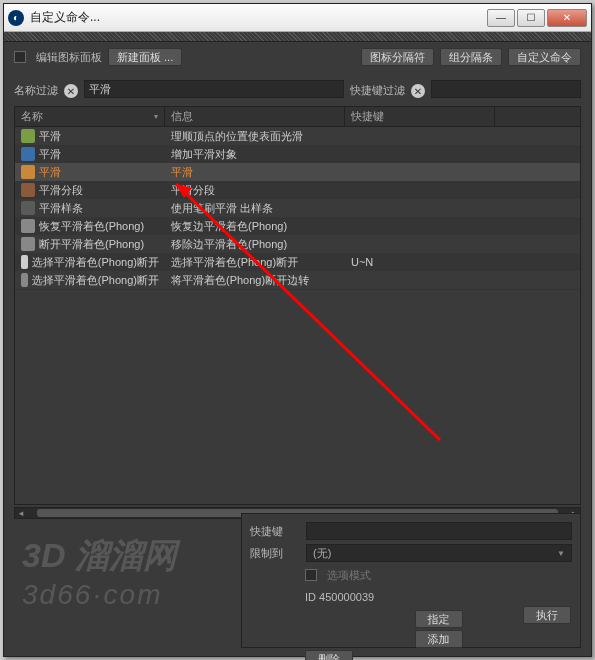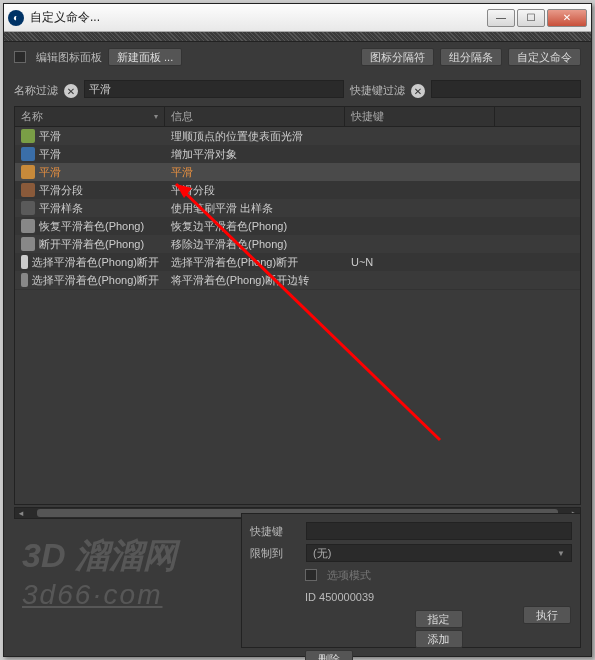--- a/index.html
+++ b/index.html
@@ -41,21 +41,21 @@
 .panel { width: 340px; background: #3a3a3a; border: 1px solid #222; padding: 6px 8px 4px 8px; color: #bbb; }
 .prow { display: flex; align-items: center; height: 22px; gap: 6px; }
 .prow label { width: 50px; text-align: left; }
 .select { flex: 1; background: #2a2a2a; border: 1px solid #222; height: 18px; color: #aaa; padding: 1px 6px; display: flex; align-items: center; justify-content: space-between; }
 .select .caret { font-size: 8px; color: #888; }
 .btnrow { display: flex; justify-content: center; padding-left: 55px; gap: 8px; margin-top: 2px; }
 .sbtn { background: #555; border: 1px solid #333; color: #ddd; padding: 1px 12px; border-radius: 2px; height: 18px; display: inline-flex; align-items: center; }
 .execbtn { position: absolute; right: 10px; bottom: 24px; }
 .watermark { position: absolute; left: 18px; bottom: 45px; color: rgba(255,255,255,0.15); pointer-events: none; font-family: "Arial", sans-serif; }
 .watermark div:first-child { font-size: 34px; font-style: italic; font-weight: bold; text-align: right; }
-.watermark div:last-child { font-size: 28px; font-style: italic; letter-spacing: 2px; text-decoration: underline; }
+.watermark div:last-child { font-size: 28px; font-style: italic; letter-spacing: 2px; }
 .arrow-annot { position: absolute; pointer-events: none; z-index: 999; }
 </style>
 </head>
 <body>
 
 <div class="window">
   <div class="titlebar">
     <div class="app-icon">◐</div>
     <div class="title">自定义命令...</div>
     <div class="winbtns">

